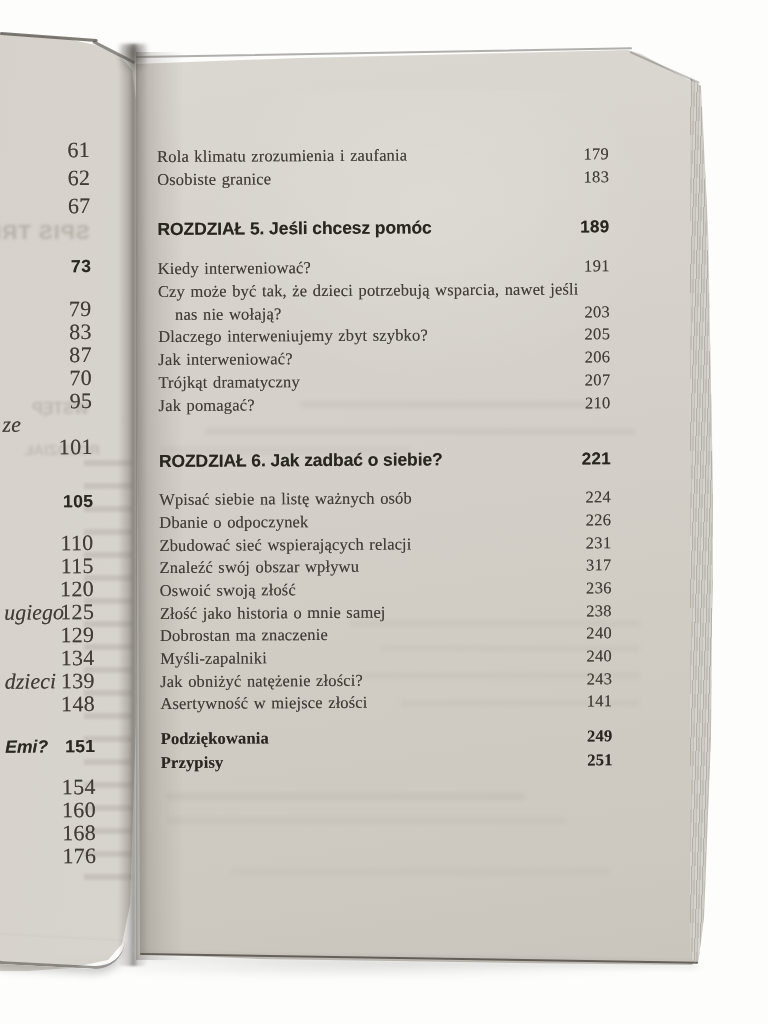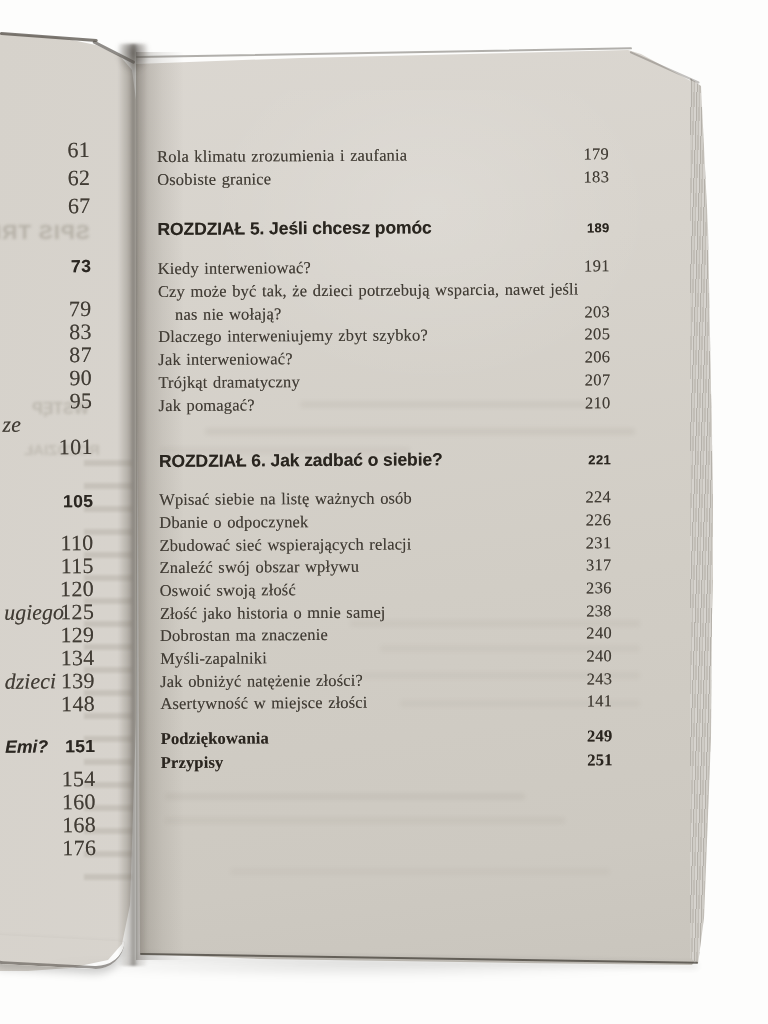--- a/index.html
+++ b/index.html
@@ -77,31 +77,31 @@
   #left-toc{position:absolute;left:0;top:137px;width:90px;
     transform:rotate(-0.5deg);transform-origin:top right;}
   #left-toc .row{position:relative;height:23px;font-size:22px;}
   #left-toc .g-wide .row{height:28px;}
   #left-toc .row .num{position:absolute;right:0;top:0;letter-spacing:.3px;}
   #left-toc .row .frag{position:absolute;left:0;top:0;font-style:italic;}
   #left-toc .g-chapter .row{height:26px;font-family:"Liberation Sans",sans-serif;
     font-weight:bold;font-size:17.5px;color:#2b2722;}
   #left-toc .gi-1{margin-top:35px}#left-toc .gi-2{margin-top:14px}
   #left-toc .gi-3{margin-top:34px}#left-toc .gi-4{margin-top:13px}
-  #left-toc .gi-5{margin-top:22px}#left-toc .gi-6{margin-top:4px}
+  #left-toc .gi-5{margin-top:22px}#left-toc .gi-6{margin-top:12px}
 
   #right-toc{position:absolute;left:157px;top:147px;width:452px;
     transform:rotate(-0.35deg);transform-origin:top left;}
   #right-toc .row{display:flex;justify-content:space-between;align-items:baseline;
     height:22.7px;font-size:16.5px;letter-spacing:.15px;word-spacing:1.2px;
     white-space:nowrap;}
   #right-toc .row .num{font-size:16.5px;letter-spacing:.3px;}
   #right-toc .g-chapter .row{height:25px;font-family:"Liberation Sans",sans-serif;
     font-weight:bold;font-size:17.5px;color:#29251f;letter-spacing:-.1px;word-spacing:0;}
-  #right-toc .g-chapter .row .num{font-size:13px;font-family:"Liberation Sans",sans-serif;}
+  #right-toc .g-chapter .row .num{font-size:17px;font-family:"Liberation Sans",sans-serif;}
   #right-toc .g-backmatter .row{height:23.5px;font-weight:bold;color:#2b2620;}
   #right-toc .row.indent .txt{padding-left:17px;}
   #right-toc .gi-1{margin-top:27px}#right-toc .gi-2{margin-top:15px}
   #right-toc .gi-3{margin-top:33px}#right-toc .gi-4{margin-top:14px}
   #right-toc .gi-5{margin-top:12px}
   .toc .row span{text-shadow:0 0 .5px rgba(62,56,48,.55);}
 </style>
 </head>
 <body>
 
@@ -152,21 +152,21 @@
         <div class="row">
           <span class="num">79</span>
         </div>
         <div class="row">
           <span class="num">83</span>
         </div>
         <div class="row">
           <span class="num">87</span>
         </div>
         <div class="row">
-          <span class="num">90</span>
+          <span class="num">70</span>
         </div>
         <div class="row">
           <span class="num">95</span>
         </div>
         <div class="row">
           <span class="frag">ze</span>
           <span class="num"></span>
         </div>
         <div class="row">
           <span class="num">101</span>

